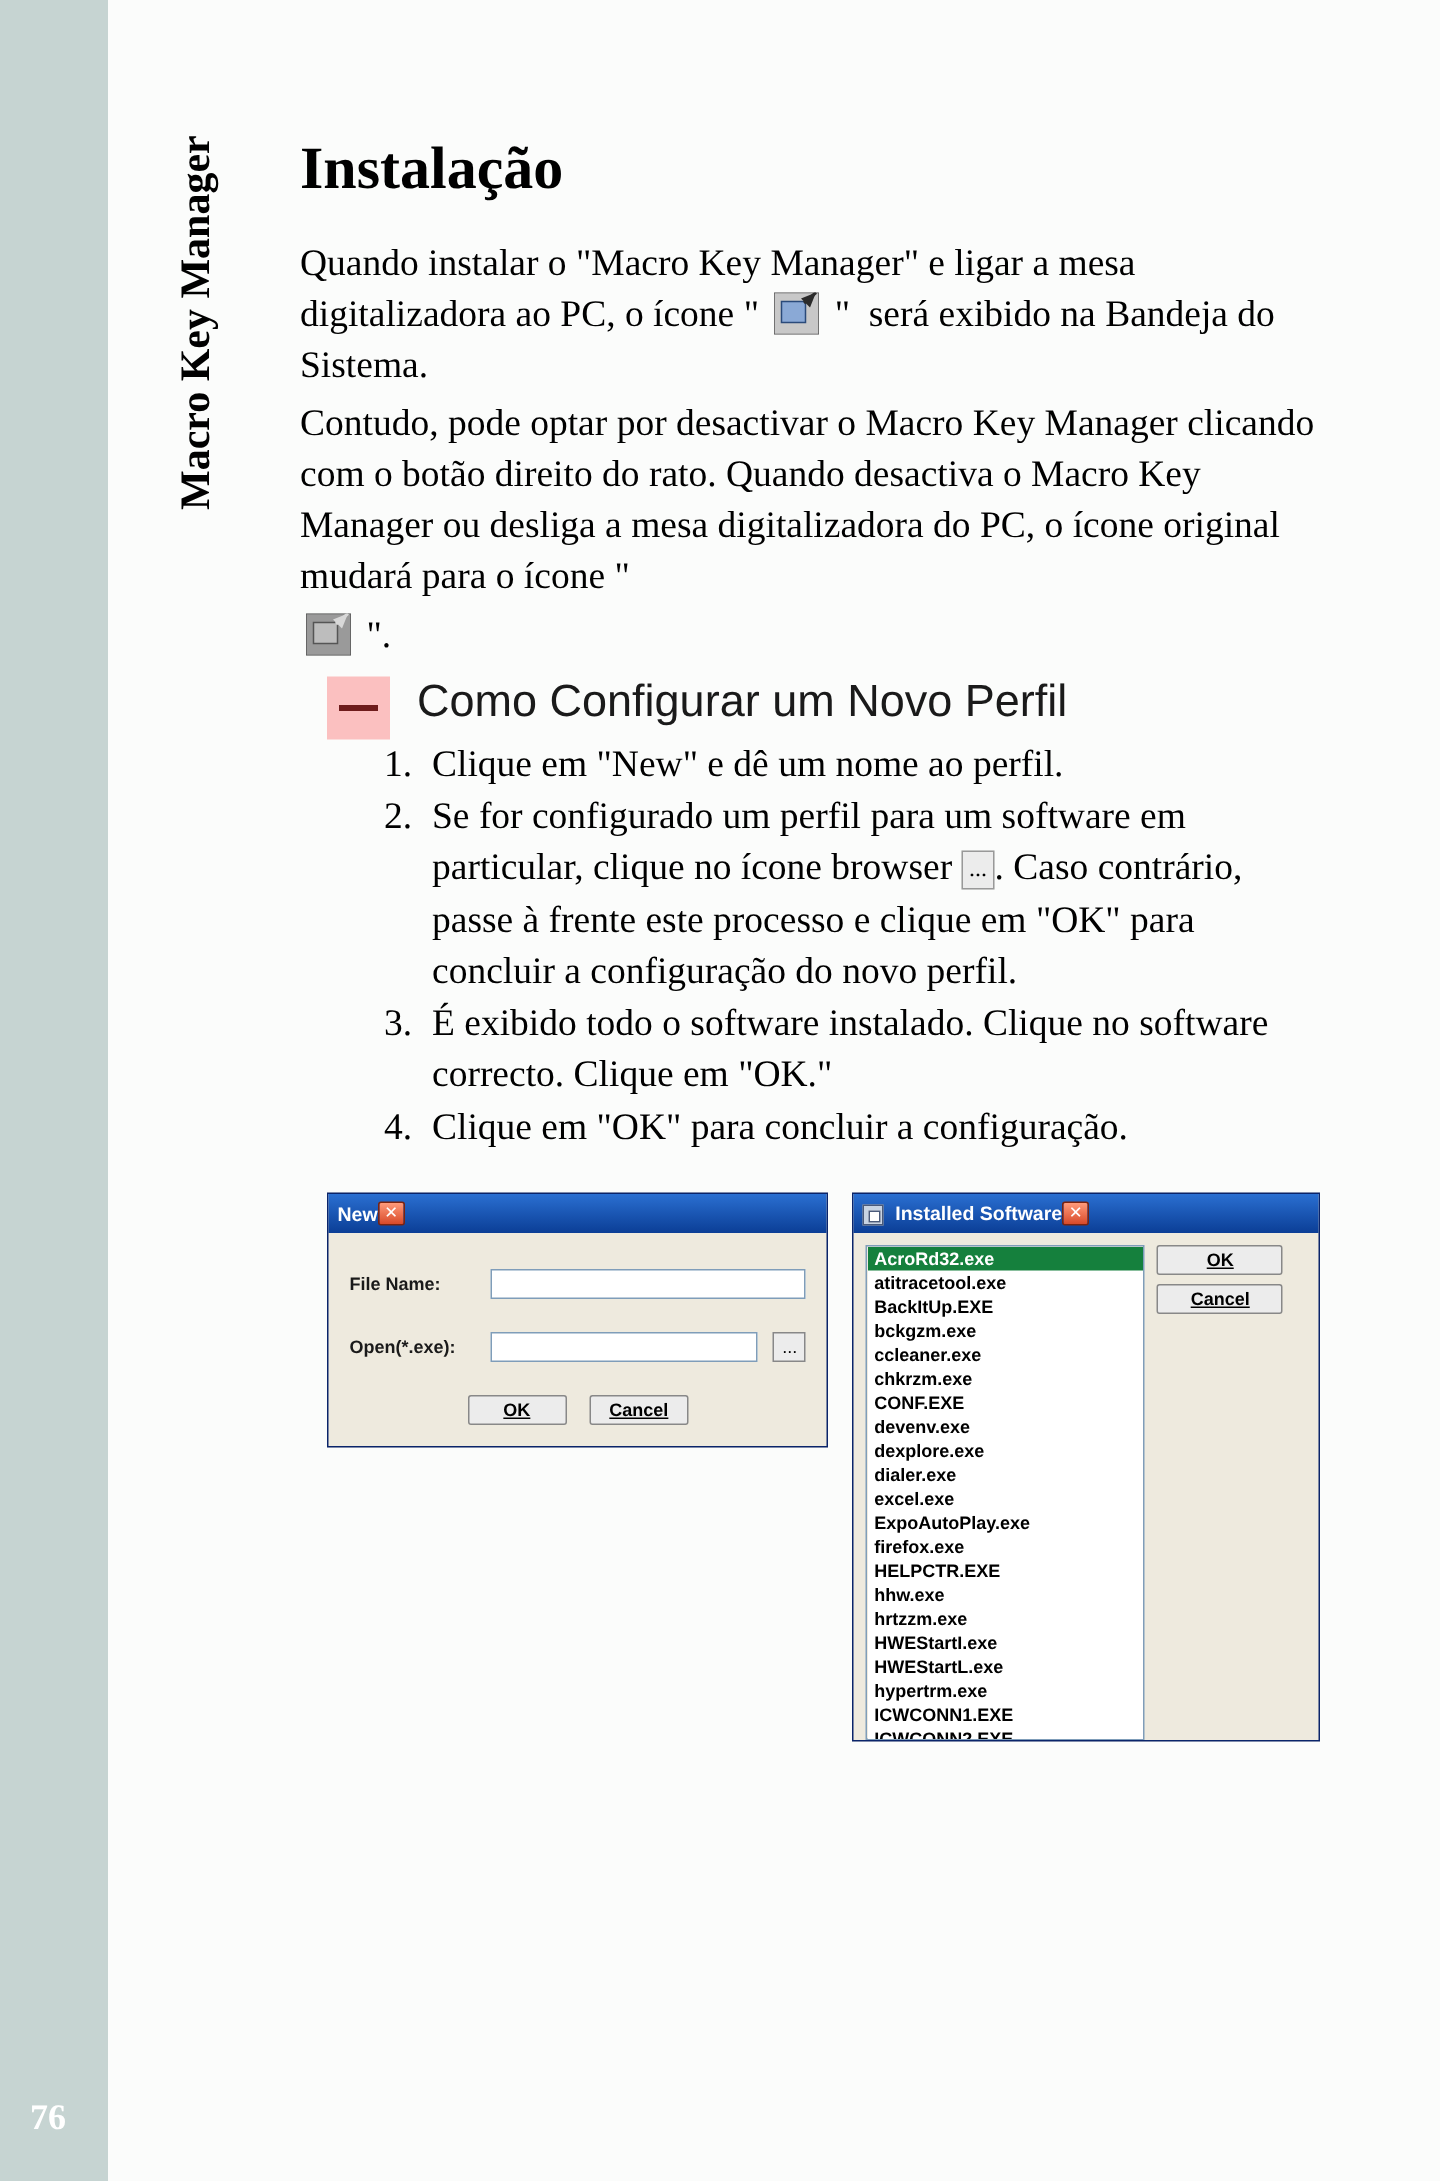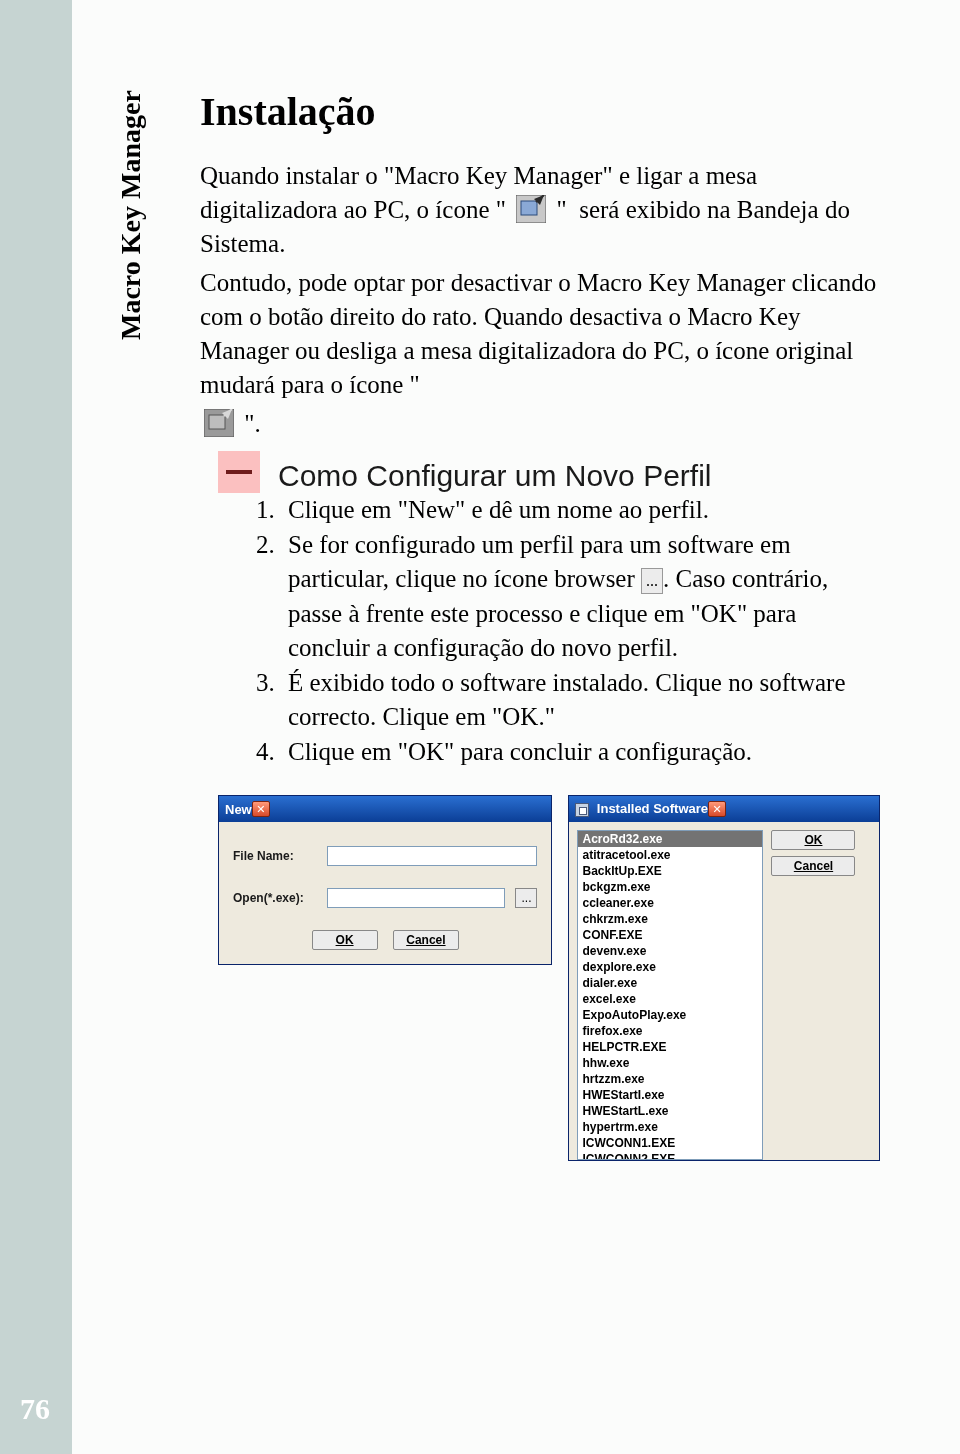--- a/index.html
+++ b/index.html
@@ -40,21 +40,21 @@
     margin-bottom: 6px;
   }
   .inline-icon {
     display: inline-block;
     width: 30px; height: 28px;
     vertical-align: text-bottom;
     margin: 0 4px;
   }
   .section-row {
     display: flex;
-    align-items: flex-end;
+    align-items: flex-start;
     gap: 18px;
     margin-top: 10px;
     margin-left: 18px;
   }
   .minus-box {
     width: 42px; height: 42px;
     background: #fbc0c0;
     position: relative;
     flex-shrink: 0;
   }
@@ -161,21 +161,21 @@
   }
   .listpanel .item {
     padding: 1px 4px;
     font-family: Tahoma, sans-serif;
     font-size: 12px;
     font-weight: bold;
     color: #000;
     white-space: nowrap;
   }
   .listpanel .item.sel {
-    background: #737373;
+    background: #15803d;
     color: #fff;
   }
   .btncol { display: flex; flex-direction: column; gap: 6px; }
   .btncol .wbtn { width: 84px; margin: 0; }
   .inst-title-icon {
     display: inline-block;
     width: 14px; height: 14px;
     background: #c7d3e3;
     border: 1px solid #4a5a7a;
     margin-right: 4px;
@@ -183,21 +183,21 @@
     position: relative;
   }
   .inst-title-icon::after{
     content:""; position:absolute; left:3px; top:3px; width:6px; height:6px;
     border:1px solid #4a5a7a; background:#fff;
   }
   .pagenum {
     position: absolute;
     left: 20px;
     bottom: 28px;
-    font-size: 30px;
+    font-size: 24px;
     color: #fff;
     font-weight: bold;
   }
   
   .listpanel::-webkit-scrollbar { width: 16px; }
   .listpanel::-webkit-scrollbar-track { background: #e8e8e8; }
   .listpanel::-webkit-scrollbar-thumb { background: #c6c6c6; border:1px solid #888; }
 </style>
 </head>
 <body>

